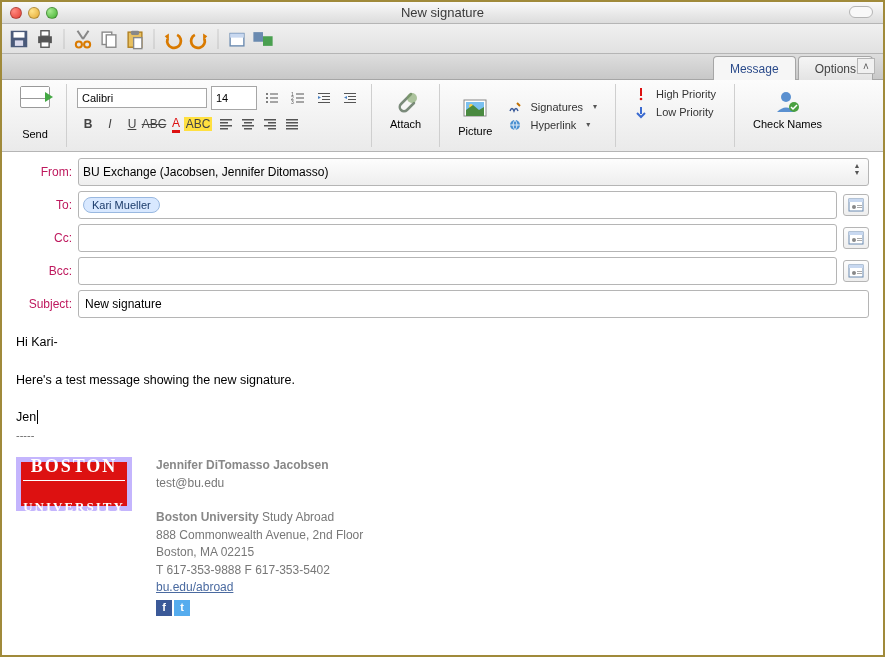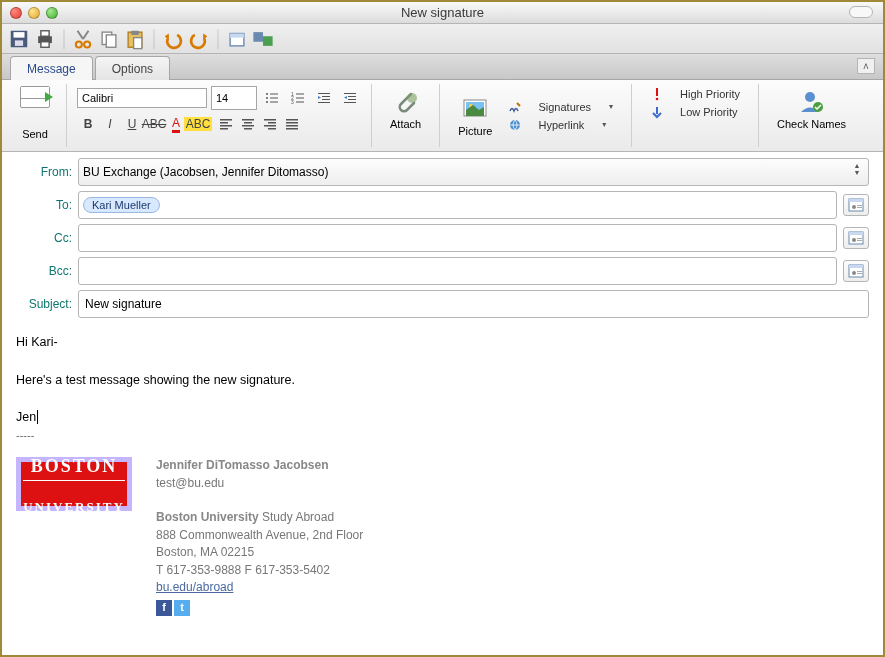--- a/index.html
+++ b/index.html
@@ -48,20 +48,21 @@
     border-radius:3px;
   }
   .qsep { width:2px; height:20px; background:rgba(0,0,0,.07); margin:0 3px;}
   
   .tabbar {
     height:26px;
     background: linear-gradient(#dedede,#c8c8c8);
     border-bottom:1px solid #a6a6a6;
     display:flex; align-items:flex-end; padding:0 8px;
     position:relative;
+    justify-content:flex-end;
   }
   .tab {
     padding:5px 16px 4px;
     font-size:12px;
     color:#444;
     border:1px solid #a6a6a6;
     border-bottom:none;
     background:linear-gradient(#f5f5f5,#e4e4e4);
     border-top-left-radius:4px;
     border-top-right-radius:4px;
@@ -127,30 +128,30 @@
   }
   .mini-btn svg{width:14px;height:14px;}
   .format-row{display:flex;gap:0;align-items:center;margin-top:4px;}
   .big-btn{
     display:flex;flex-direction:column;align-items:center;justify-content:center;
     padding:2px 8px;gap:2px;cursor:default;
   }
   .big-btn .ico{width:28px;height:28px;display:flex;align-items:center;justify-content:center;}
   .big-btn span{font-size:11px;}
   .link-col{display:flex;flex-direction:column;justify-content:center;gap:2px;padding:0 4px;}
-  .link-item{display:flex;align-items:center;gap:16px;font-size:11px;color:#333;padding:1px 4px;cursor:default;}
+  .link-item{display:flex;align-items:center;gap:8px;font-size:11px;color:#333;padding:1px 4px;cursor:default;}
   .link-item svg{width:14px;height:14px;}
   .dd-tri{font-size:8px;color:#555;margin-left:2px;}
   
   .headers {
     padding:6px 14px 0;
     background:#fff;
   }
   .hrow{display:flex;align-items:center;margin-bottom:5px;gap:6px;}
-  .hlabel{width:56px;text-align:right;font-size:12px;color:#0f766e;}
+  .hlabel{width:56px;text-align:right;font-size:12px;color:#be185d;}
   .hfield{
     flex:1;height:28px;border:1px solid #b5b5b5;border-radius:3px;
     background:#fff;display:flex;align-items:center;padding:0 4px;font-size:12px;
   }
   .from-field{
     background:linear-gradient(#fdfdfd,#eee);
     position:relative;padding-right:20px;
   }
   .from-field .updown{
     position:absolute;right:4px;top:2px;width:14px;height:16px;

